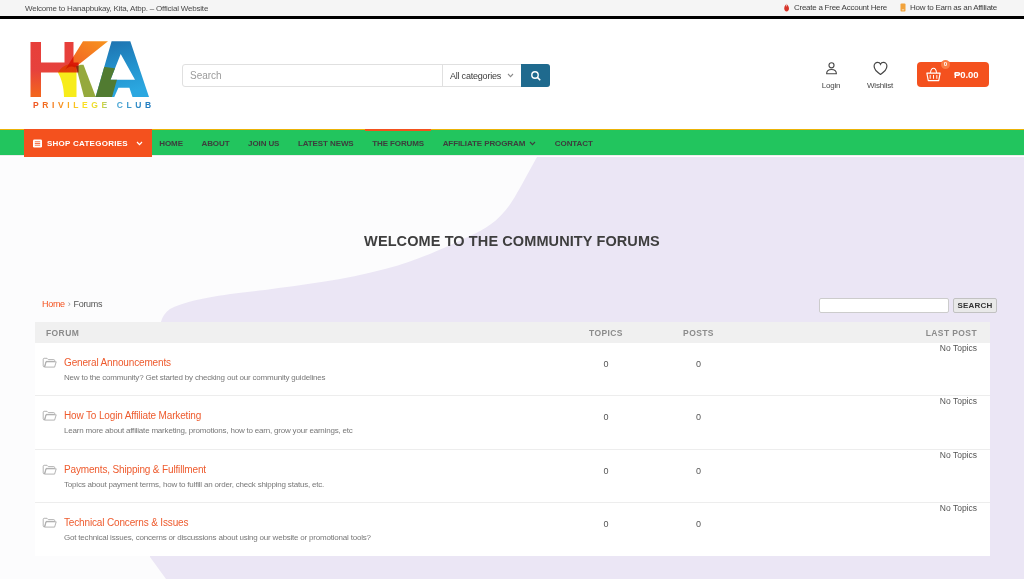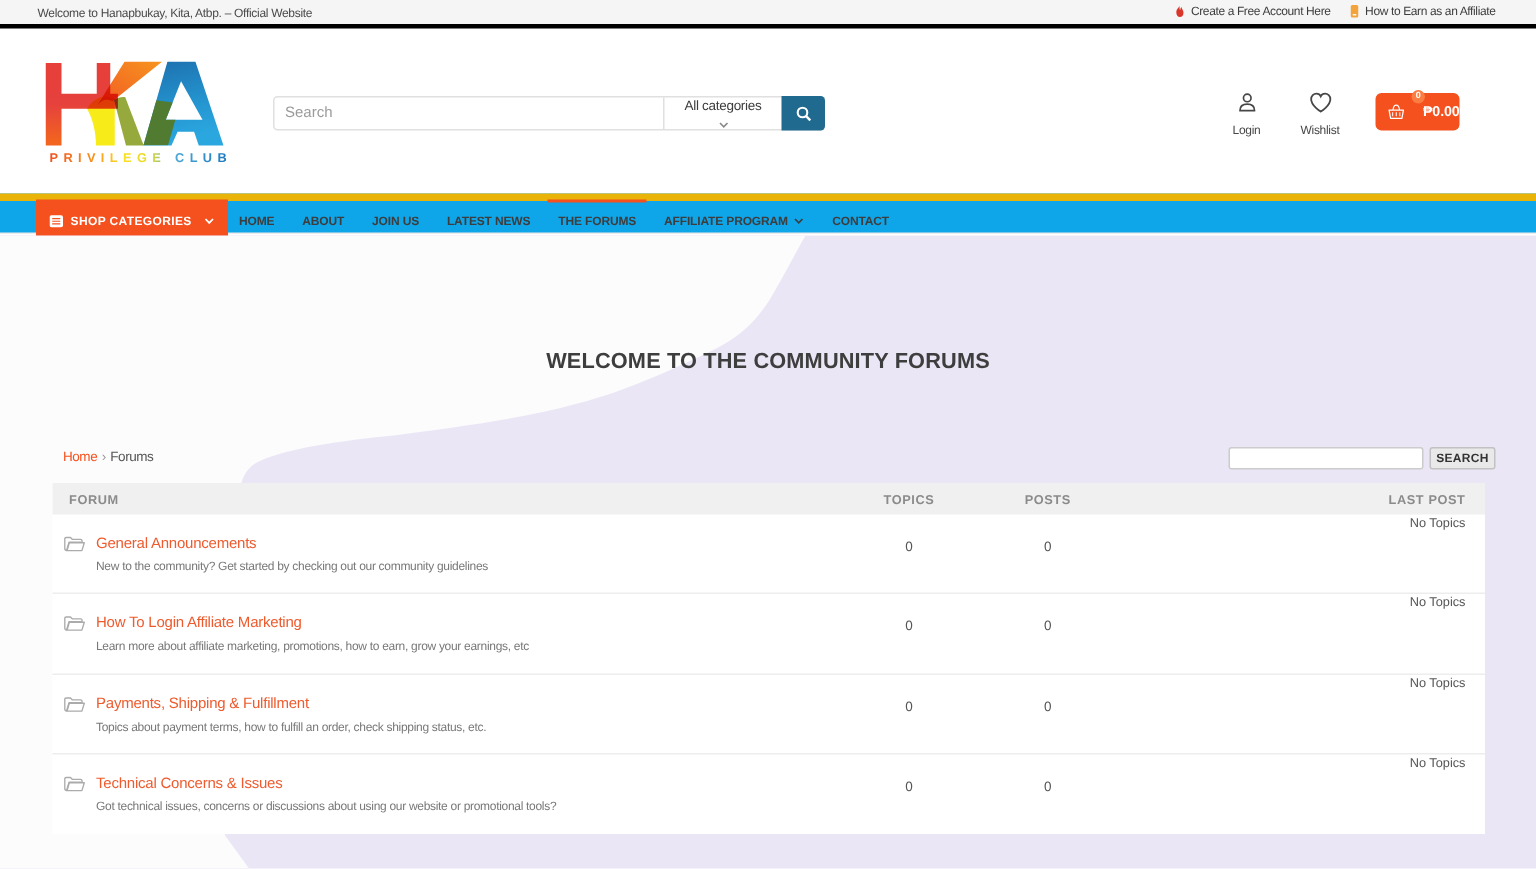--- a/index.html
+++ b/index.html
@@ -16,38 +16,38 @@
   
   .header { position:absolute; left:0; top:20px; width:1024px; height:109px; background:#fff; }
   .logo { position:absolute; left:25px; top:20px; width:126px; height:72px; }
 
   .searchbar { position:absolute; left:182px; top:44px; width:368px; height:23px;
     display:flex; border:1px solid #e0e0e0; border-radius:3px; background:#fff; }
   .search-input { flex:1; border:none; outline:none; padding:0 7px; font-size:10px;
     color:#444; font-family:"Liberation Sans", sans-serif; background:transparent; }
   .search-input::placeholder { color:#9b9b9b; }
   .cat-select { width:79px; border-left:1px solid #e0e0e0; display:flex; align-items:center;
-    justify-content:center; gap:6px; font-size:9px; letter-spacing:-0.2px; color:#3c3c3c; cursor:pointer;flex-direction:column; }
+    justify-content:center; gap:6px; font-size:9px; letter-spacing:-0.2px; color:#3c3c3c; cursor:pointer; }
   .search-btn { width:29px; margin:-1px -1px -1px 0; background:#1f6a8e; border:none;
     border-radius:0 3px 3px 0; display:flex; align-items:center; justify-content:center; cursor:pointer; }
 
   .hdr-act { position:absolute; top:41px; text-align:center; cursor:pointer; }
   .hdr-act .lbl { font-size:8px; color:#474747; display:block; margin-top:1px; letter-spacing:-0.2px; }
   .act-login { left:816px; width:30px; }
   .act-wish { left:862px; width:36px; }
 
-  .cart-btn { position:absolute; left:917px; top:42px; width:56px; height:25px;
+  .cart-btn { position:absolute; left:917px; top:42px; width:72px; height:25px;
     background:#f4511e; border-radius:4px; display:flex; align-items:center; cursor:pointer; }
   .cart-badge { position:absolute; left:24px; top:-2px; width:9px; height:9px; border-radius:50%;
     background:#fa7d44; color:#fff; font-size:6px; font-weight:bold; text-align:center; line-height:9px; }
   .cart-price { color:#fff; font-size:9.5px; font-weight:bold; margin-left:11px; letter-spacing:-0.1px; }
 
   
-  .navbar { position:absolute; left:0; top:129px; width:1024px; height:27px; background:#0ea5e9;
-    border-top:5px solid #eab308; border-bottom:1px solid #ececec; }
+  .navbar { position:absolute; left:0; top:129px; width:1024px; height:27px; background:#22c55e;
+    border-top:1px solid #eab308; border-bottom:1px solid #ececec; }
   .shopcat { position:absolute; left:24px; top:-1px; width:128px; height:28px; background:#f4511e;
     color:#fff; display:flex; align-items:center; padding:0 9px; gap:5px; cursor:pointer; }
   .shopcat .t { font-size:8px; font-weight:bold; letter-spacing:0.25px; flex:1; white-space:nowrap; }
   .navlinks { position:absolute; left:150px; top:-1px; height:28px; display:flex; }
   .navlink { position:relative; height:28px; display:flex; align-items:center; padding:0 9.3px;
     font-size:8px; font-weight:bold; color:#3d3d3d; letter-spacing:-0.1px; cursor:pointer; white-space:nowrap; }
   .navlink.active::before { content:""; position:absolute; left:2px; right:2px; top:0;
     height:2px; background:#f4511e; }
   .navlink .chev { margin-left:4px; }
 

